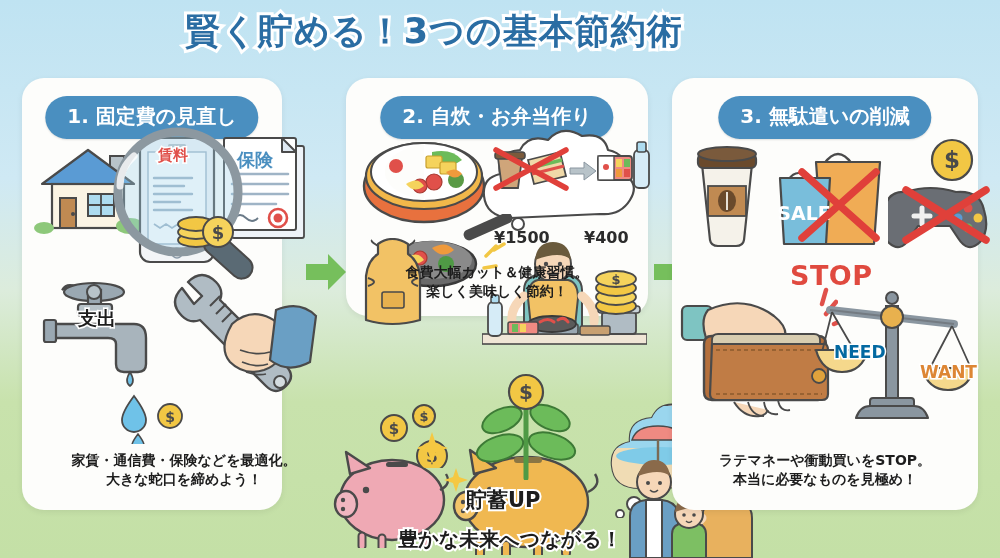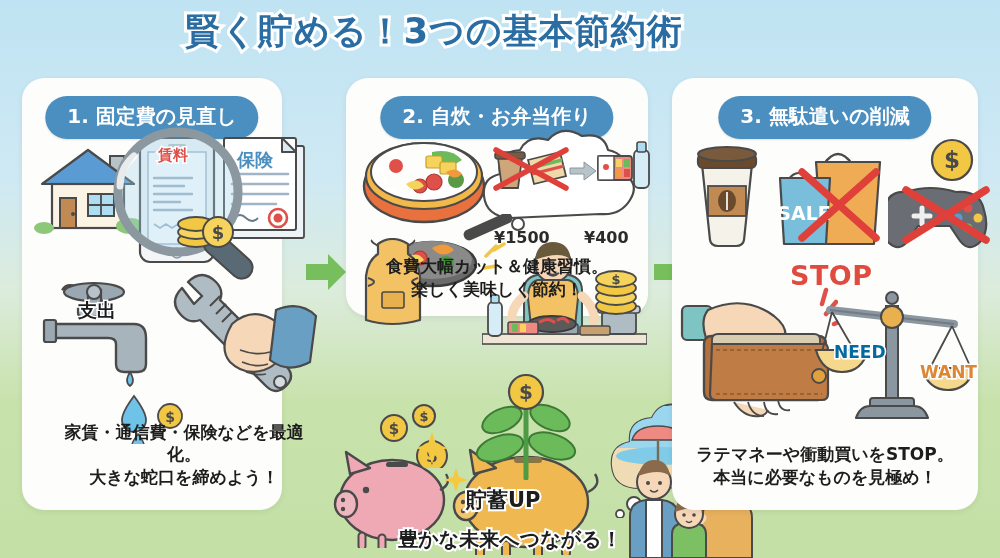--- a/index.html
+++ b/index.html
@@ -43,21 +43,21 @@
     font-size: 20px; font-weight: 700;
     padding: 7px 22px 9px;
     border-radius: 30px;
     white-space: nowrap;
     box-shadow: 0 1px 2px rgba(0,0,0,.12);
   }
 
   .caption {
     position: absolute; left: 0; width: 100%;
     text-align: center;
-    font-size: 17px; font-weight: 700; line-height: 1.32;
+    font-size: 14px; font-weight: 700; line-height: 1.32;
     color: #1d1d1d;
   }
   #cap1 { bottom: 22px; margin-left: 32px; }
   #cap3 { bottom: 22px; }
   #cap2 { bottom: 16px; }
 
   
   .arrow { position: absolute; width: 44px; height: 40px; }
   #arrow1 { left: 304px; top: 252px; }
   #arrow2 { left: 652px; top: 252px; }
@@ -261,21 +261,21 @@
   <svg class="art" style="left:18px; top:198px;" width="150" height="120" viewBox="0 0 150 120">
     <path d="M42 14 q-14 -10 -20 0 q10 -6 20 0 Z" fill="#9aa8b2" stroke="#4a4a4a" stroke-width="2"></path>
     <ellipse cx="54" cy="16" rx="30" ry="9" fill="#9aa8b2" stroke="#4a4a4a" stroke-width="2.2"></ellipse>
     <rect x="48" y="14" width="13" height="16" fill="#9aa8b2" stroke="#4a4a4a" stroke-width="2.2"></rect>
     <circle cx="54" cy="16" r="7" fill="#b8c3c9" stroke="#4a4a4a" stroke-width="2"></circle>
     <rect x="38" y="28" width="34" height="12" rx="3" fill="#b8c3c9" stroke="#4a4a4a" stroke-width="2.2"></rect>
     <path d="M12 48 L94 48 q12 0 12 14 l0 26 q0 8 -8 8 l-14 0 q-8 0 -8 -8 l0 -20 q0 -6 -8 -6 L12 62 Z" fill="#a8b4bc" stroke="#4a4a4a" stroke-width="2.4" stroke-linejoin="round"></path>
     <rect x="4" y="44" width="12" height="22" rx="2" fill="#9aa8b2" stroke="#4a4a4a" stroke-width="2.2"></rect>
     <path d="M90 96 q-6 10 0 14 q6 -4 0 -14 Z" fill="#6fc2e8" stroke="#4a4a4a" stroke-width="1.6"></path>
   </svg>
-  <span class="lbl" style="left:56px; top:220px; font-size:19px; color:#1d1d1d;">支出</span>
+  <span class="lbl" style="left:56px; top:228px; font-size:19px; color:#1d1d1d;">支出</span>
 
   <svg class="art" style="left:96px; top:312px;" width="80" height="54" viewBox="0 0 80 54">
     <path d="M16 6 q12 16 12 24 a12 12 0 0 1 -24 0 q0 -8 12 -24 Z" fill="#6fc2e8" stroke="#4a4a4a" stroke-width="1.8"></path>
     <circle cx="52" cy="26" r="12" fill="#f2c744" stroke="#4a4a4a" stroke-width="1.8"></circle>
     <text x="52" y="32" font-size="14" font-weight="700" text-anchor="middle" fill="#4a4a4a">$</text>
     <path d="M20 44 q6 8 6 11 a6 6 0 0 1 -12 0 q0 -3 6 -11 Z" fill="#6fc2e8" stroke="#4a4a4a" stroke-width="1.5"></path>
   </svg>
 
   <svg class="art" style="left:136px; top:180px;" width="168" height="150" viewBox="0 0 168 150">
     <path d="M24 30 q-14 14 0 28 q8 8 18 4 l66 66 q10 10 20 0 q10 -10 0 -20 L62 42 q4 -10 -4 -18 q-14 -14 -28 0 l14 14 l-8 8 Z" fill="#b0bcc4" stroke="#4a4a4a" stroke-width="2.4" stroke-linejoin="round"></path>

